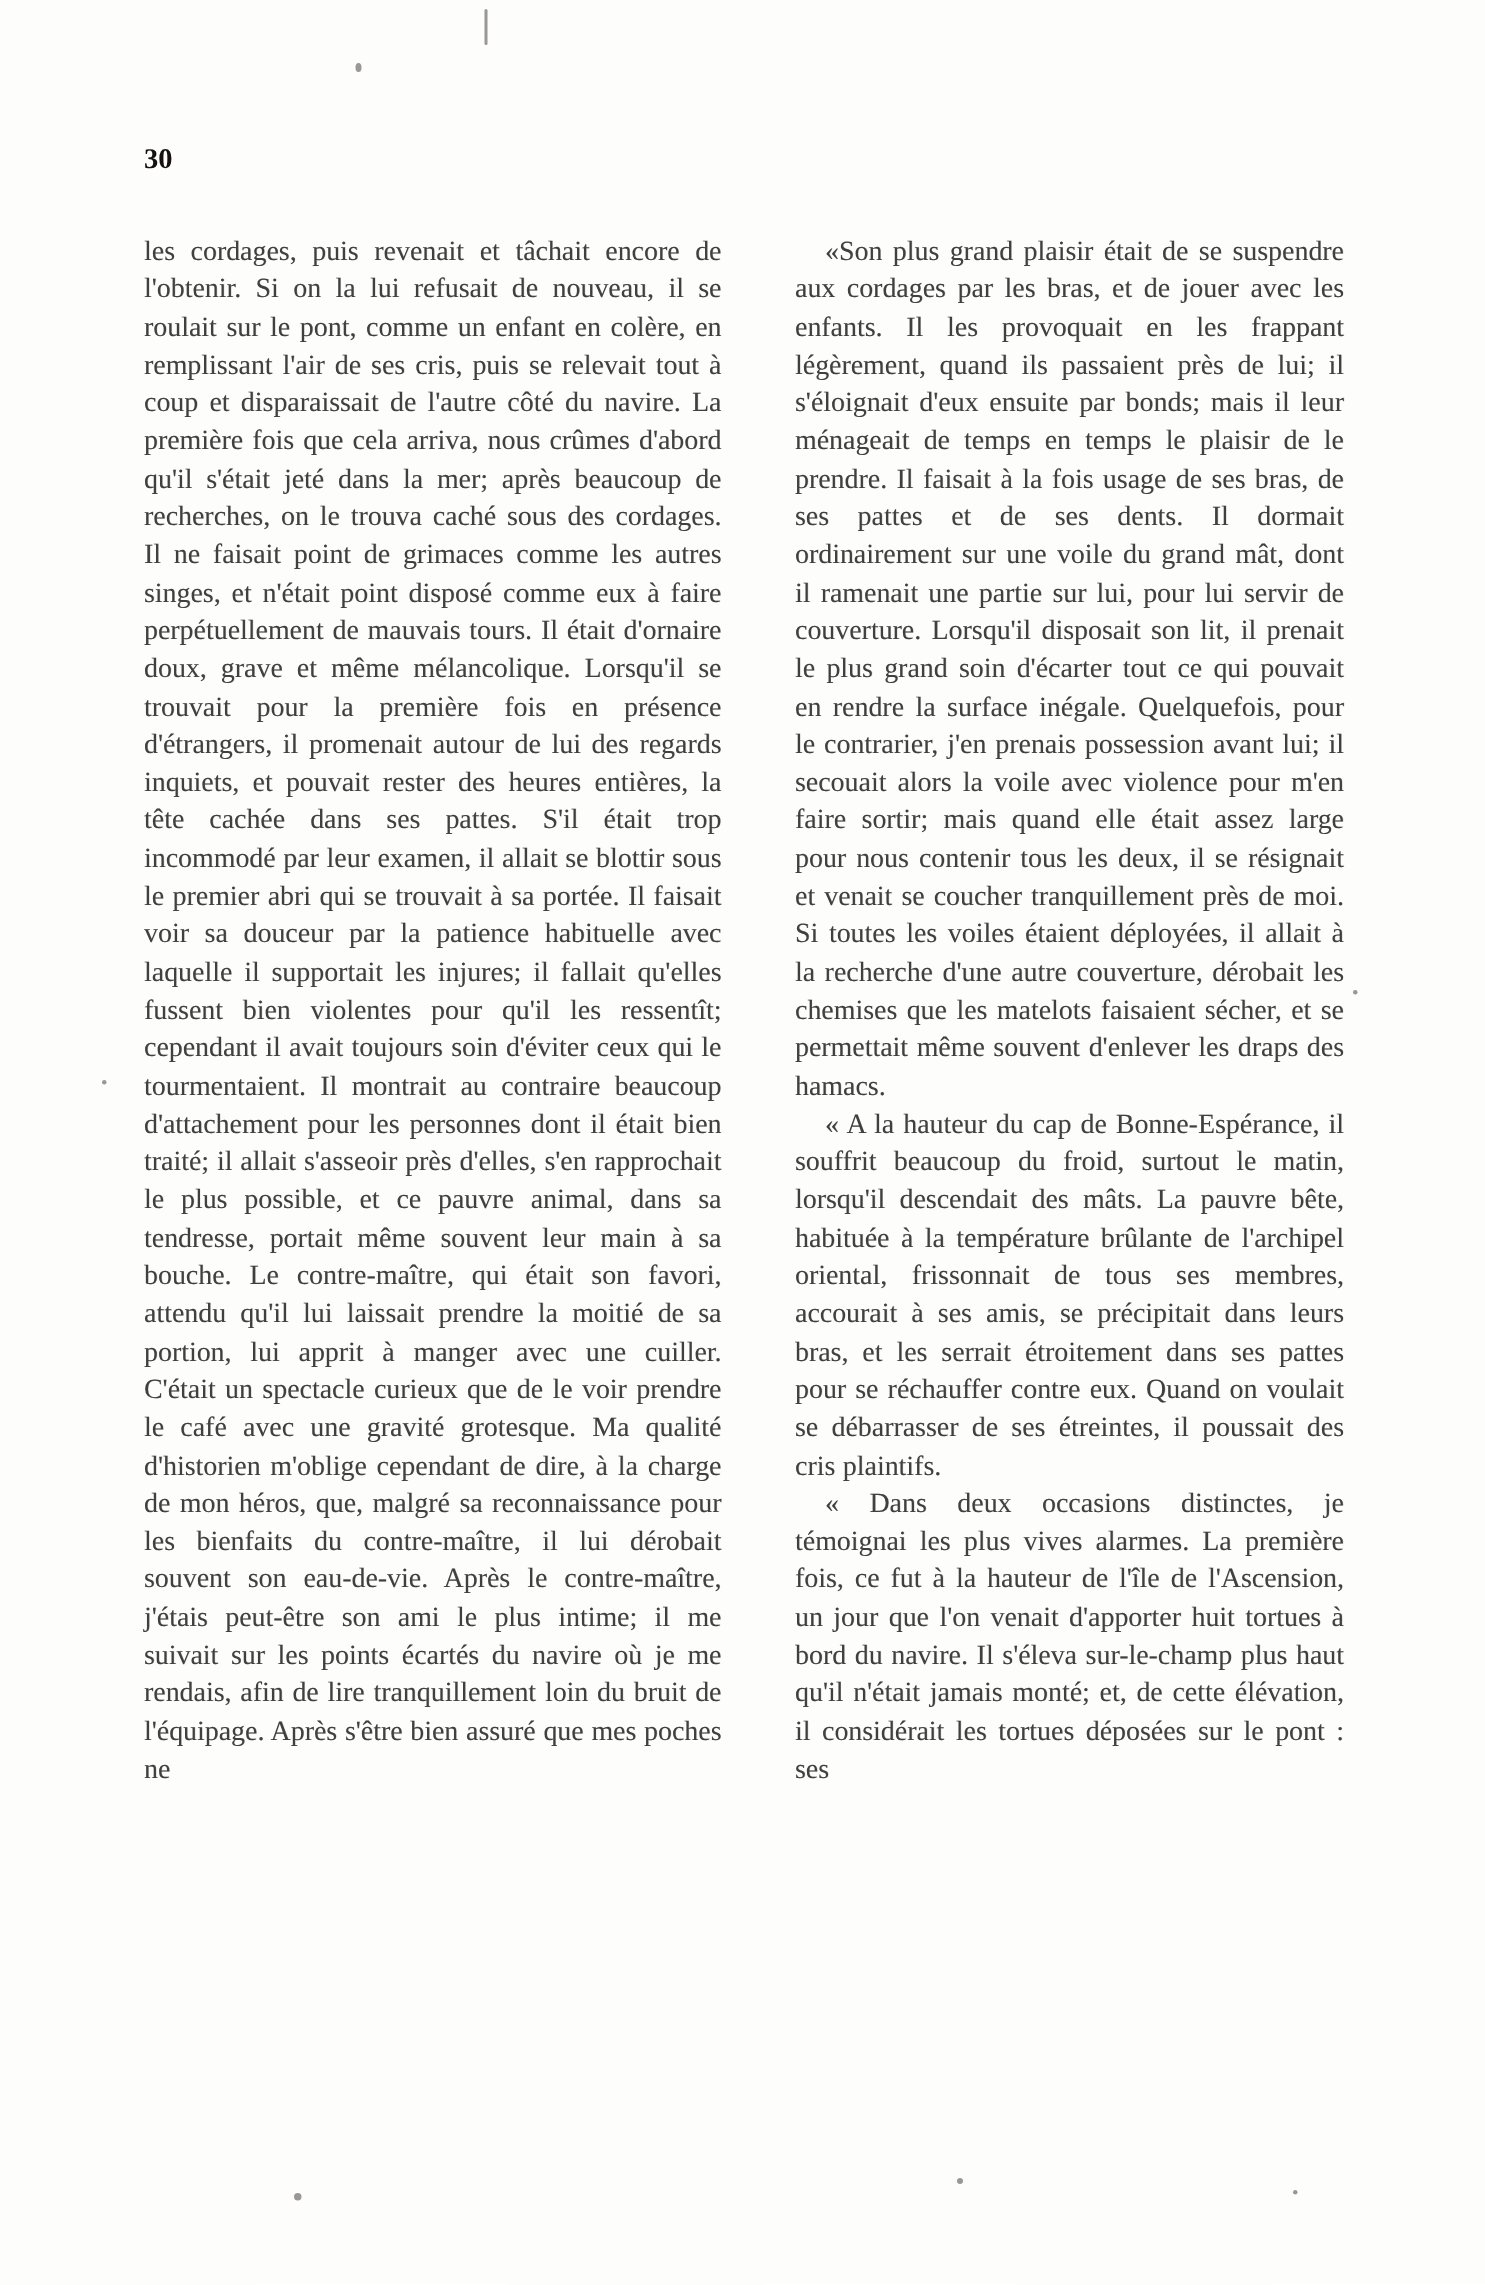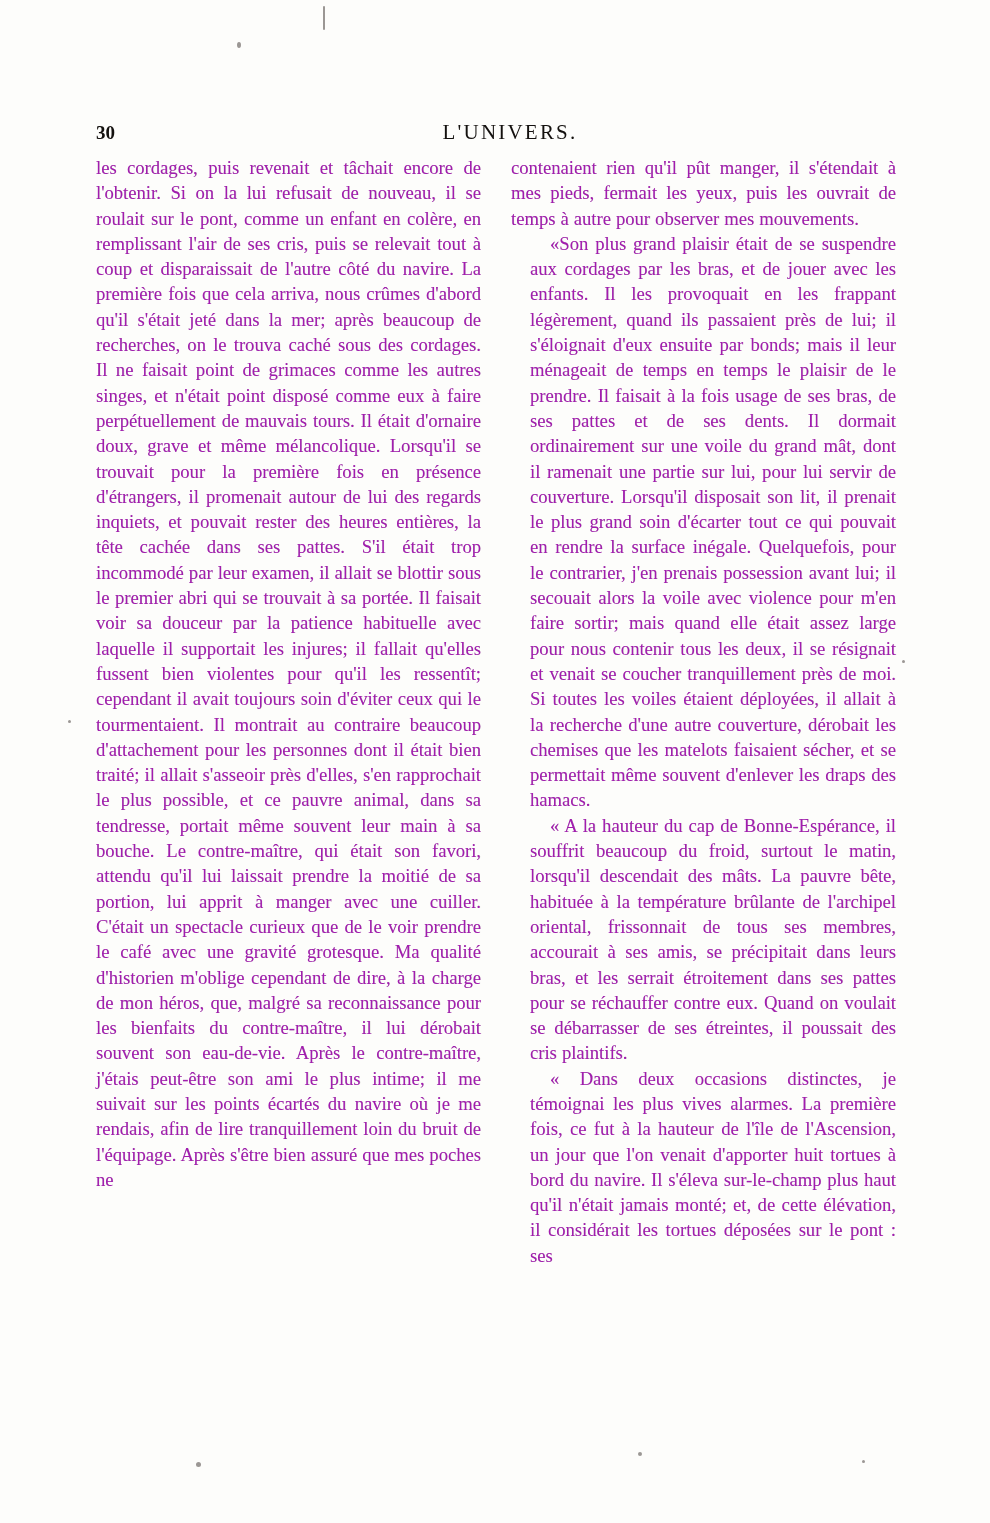--- a/index.html
+++ b/index.html
@@ -24,21 +24,21 @@
   }
   .speckle {
     position: absolute;
     background: #4a4440;
     border-radius: 50%;
     opacity: .55;
   }
 
   .header {
     position: absolute;
-    top: 122px;
+    top: 96px;
     left: 0;
     width: 893px;
     height: 30px;
   }
   .folio {
     position: absolute;
     left: 96px;
     top: 0;
     font-size: 19px;
     font-weight: bold;
@@ -69,21 +69,21 @@
     width: 385px;
   }
   .col p {
     margin: 0;
     font-size: 18.6px;
     line-height: 25.3px;
     text-align: justify;
     text-justify: inter-word;
     -webkit-hyphens: auto;
     hyphens: auto;
-    color: #a21caf;
+    color: #404040;
     word-spacing: 0.4px;
   }
   .col p.indent {
     text-indent: 20px;
     margin-left: 19px;
   }
   .col p + p {
     margin-top: 0px;
   }
 
@@ -92,31 +92,29 @@
     text-shadow: 0.3px 0.25px 0 rgba(20,16,12,0.22);
   }
 </style>
 </head>
 <body>
 
 <div class="page">
 
   <div class="header">
     <div class="folio">30</div>
-    <div class="running-title">L'UNIVERS.</div>
   </div>
 
   <div class="columns">
 
     <div class="col">
       <p>les cordages, puis revenait et tâchait encore de l'obtenir. Si on la lui refusait de nouveau, il se roulait sur le pont, comme un enfant en colère, en remplissant l'air de ses cris, puis se relevait tout à coup et disparaissait de l'autre côté du navire. La première fois que cela arriva, nous crûmes d'abord qu'il s'était jeté dans la mer; après beaucoup de recherches, on le trouva caché sous des cordages. Il ne faisait point de grimaces comme les autres singes, et n'était point disposé comme eux à faire perpétuellement de mauvais tours. Il était d'ornaire doux, grave et même mélancolique. Lorsqu'il se trouvait pour la première fois en présence d'étrangers, il promenait autour de lui des regards inquiets, et pouvait rester des heures entières, la tête cachée dans ses pattes. S'il était trop incommodé par leur examen, il allait se blottir sous le premier abri qui se trouvait à sa portée. Il faisait voir sa douceur par la patience habituelle avec laquelle il supportait les injures; il fallait qu'elles fussent bien violentes pour qu'il les ressentît; cependant il avait toujours soin d'éviter ceux qui le tourmentaient. Il montrait au contraire beaucoup d'attachement pour les personnes dont il était bien traité; il allait s'asseoir près d'elles, s'en rapprochait le plus possible, et ce pauvre animal, dans sa tendresse, portait même souvent leur main à sa bouche. Le contre-maître, qui était son favori, attendu qu'il lui laissait prendre la moitié de sa portion, lui apprit à manger avec une cuiller. C'était un spectacle curieux que de le voir prendre le café avec une gravité grotesque. Ma qualité d'historien m'oblige cependant de dire, à la charge de mon héros, que, malgré sa reconnaissance pour les bienfaits du contre-maître, il lui dérobait souvent son eau-de-vie. Après le contre-maître, j'étais peut-être son ami le plus intime; il me suivait sur les points écartés du navire où je me rendais, afin de lire tranquillement loin du bruit de l'équipage. Après s'être bien assuré que mes poches ne</p>
     </div>
 
     <div class="col">
-      <p>contenaient rien qu'il pût manger, il s'étendait à mes pieds, fermait les yeux, puis les ouvrait de temps à autre pour observer mes mouvements.</p>
       <p class="indent">«Son plus grand plaisir était de se suspendre aux cordages par les bras, et de jouer avec les enfants. Il les provoquait en les frappant légèrement, quand ils passaient près de lui; il s'éloignait d'eux ensuite par bonds; mais il leur ménageait de temps en temps le plaisir de le prendre. Il faisait à la fois usage de ses bras, de ses pattes et de ses dents. Il dormait ordinairement sur une voile du grand mât, dont il ramenait une partie sur lui, pour lui servir de couverture. Lorsqu'il disposait son lit, il prenait le plus grand soin d'écarter tout ce qui pouvait en rendre la surface inégale. Quelquefois, pour le contrarier, j'en prenais possession avant lui; il secouait alors la voile avec violence pour m'en faire sortir; mais quand elle était assez large pour nous contenir tous les deux, il se résignait et venait se coucher tranquillement près de moi. Si toutes les voiles étaient déployées, il allait à la recherche d'une autre couverture, dérobait les chemises que les matelots faisaient sécher, et se permettait même souvent d'enlever les draps des hamacs.</p>
       <p class="indent">« A la hauteur du cap de Bonne-Espérance, il souffrit beaucoup du froid, surtout le matin, lorsqu'il descendait des mâts. La pauvre bête, habituée à la température brûlante de l'archipel oriental, frissonnait de tous ses membres, accourait à ses amis, se précipitait dans leurs bras, et les serrait étroitement dans ses pattes pour se réchauffer contre eux. Quand on voulait se débarrasser de ses étreintes, il poussait des cris plaintifs.</p>
       <p class="indent">« Dans deux occasions distinctes, je témoignai les plus vives alarmes. La première fois, ce fut à la hauteur de l'île de l'Ascension, un jour que l'on venait d'apporter huit tortues à bord du navire. Il s'éleva sur-le-champ plus haut qu'il n'était jamais monté; et, de cette élévation, il considérait les tortues déposées sur le pont : ses</p>
     </div>
 
   </div>
 
   <span class="speckle" style="left:237px;top:42px;width:4px;height:6px;"></span>
   <span class="speckle" style="left:323px;top:6px;width:2px;height:24px;border-radius:1px;"></span>
   <span class="speckle" style="left:196px;top:1462px;width:5px;height:5px;"></span>

